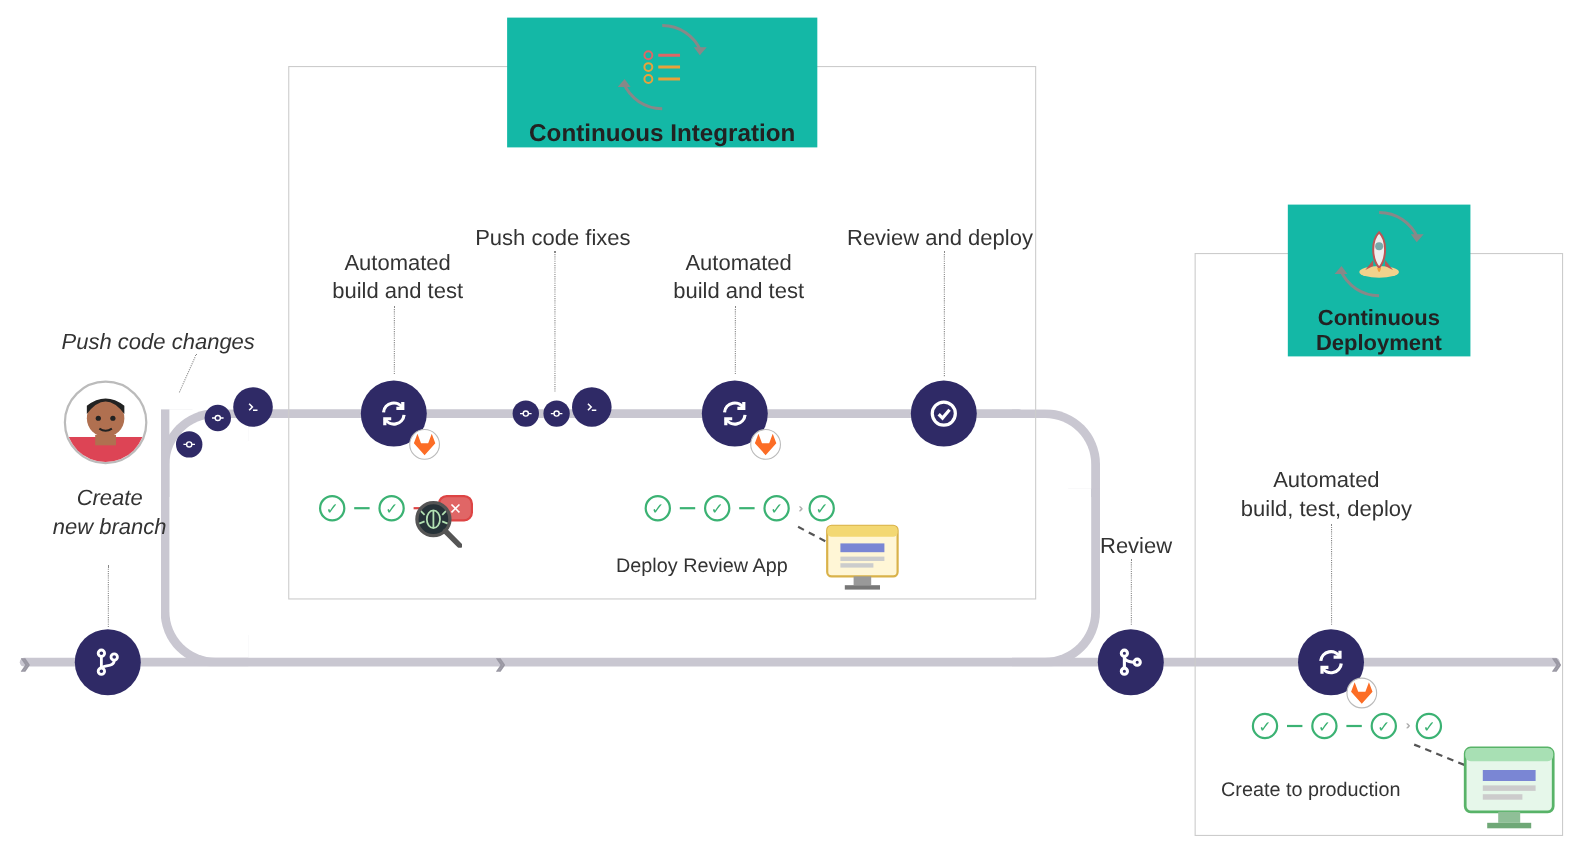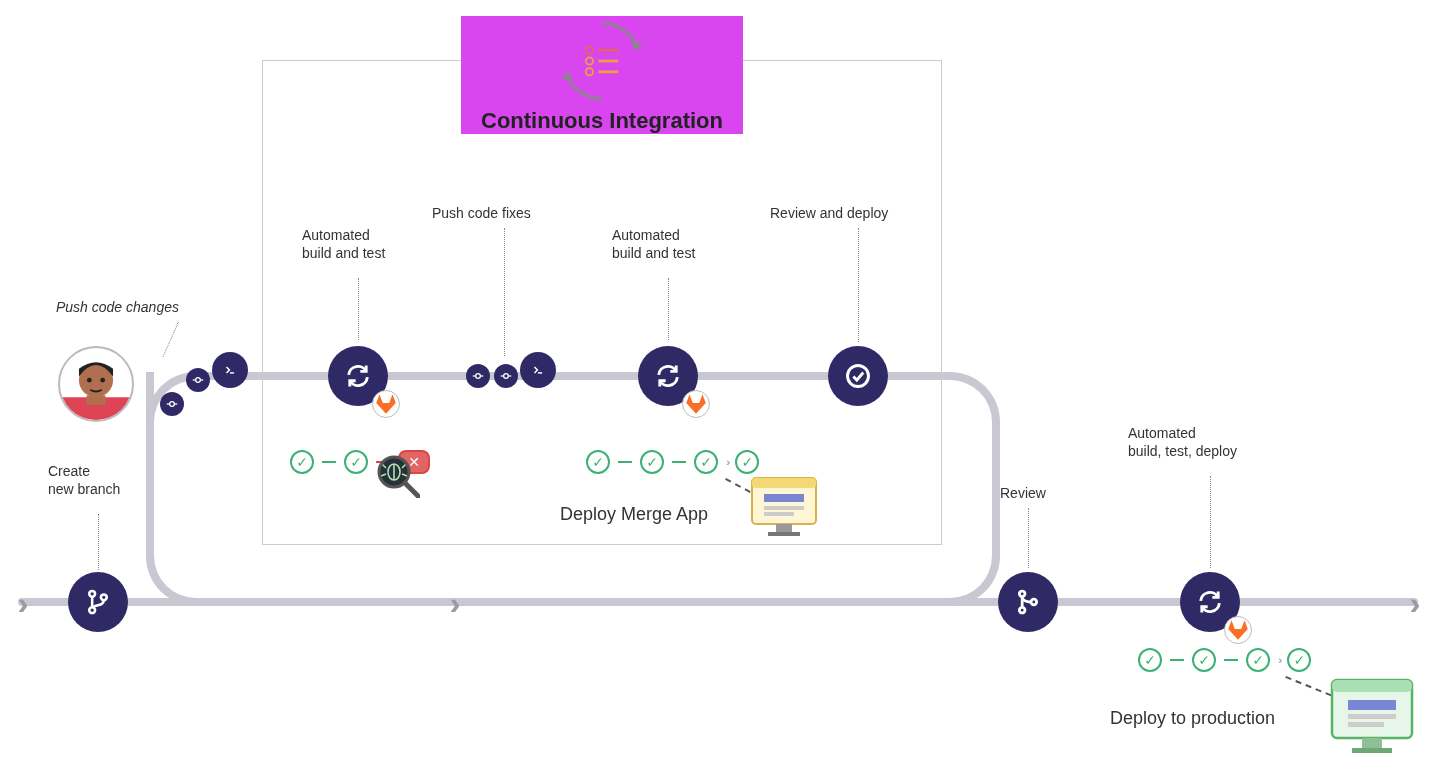--- a/index.html
+++ b/index.html
@@ -20,21 +20,21 @@
     background: transparent;
   }
   .zone-ci { left: 262px; top: 60px; width: 680px; height: 485px; }
   .zone-cd { left: 1086px; top: 230px; width: 335px; height: 530px; }
 
   .zone-header {
     position: absolute;
     top: -45px;
     left: 50%;
     transform: translateX(-50%);
-    background: #d946ef;
+    background: #14b8a6;
     padding: 0 20px;
     text-align: center;
   }
   .zone-title {
     font-weight: 700;
     font-size: 22px;
     color: #222;
     margin-top: 10px;
   }
   .zone-cd .zone-header { top: -45px; }
@@ -130,21 +130,22 @@
     position: absolute;
     right: -12px; bottom: -12px;
     width: 28px; height: 28px; border-radius: 50%;
     background: #fff; border: 1.5px solid #bbb;
     display:flex;align-items:center;justify-content:center;
   }
 
   
   .label {
     position: absolute;
-    font-size: 14px;
+    text-align: center;
+    font-size: 20px;
     color: #333;
     line-height: 1.3;
     white-space: nowrap;
   }
   .leader {
     position: absolute;
     border-left: 1.5px dotted #888;
     width: 0;
   }
 
@@ -237,20 +238,39 @@
           <circle cx="36" cy="50" r="4" fill="none" stroke="#e8a23a" stroke-width="2"></circle>
           <line x1="46" y1="50" x2="68" y2="50" stroke="#e8a23a" stroke-width="3"></line>
           <circle cx="36" cy="62" r="4" fill="none" stroke="#e8a23a" stroke-width="2"></circle>
           <line x1="46" y1="62" x2="68" y2="62" stroke="#e8a23a" stroke-width="3"></line>
         </svg>
       </div>
       <div class="zone-title">Continuous Integration</div>
     </div>
   </div>
 
+  <div class="zone-box zone-cd">
+    <div class="zone-header">
+      <div class="cycle-icon">
+        <svg viewBox="0 0 100 100">
+          <path d="M50 8 a42 42 0 0 1 39 26" fill="none" stroke="#888" stroke-width="3"></path>
+          <polygon points="88,38 95,30 82,30" fill="#888"></polygon>
+          <path d="M50 92 a42 42 0 0 1 -39 -26" fill="none" stroke="#888" stroke-width="3"></path>
+          <polygon points="12,62 5,70 18,70" fill="#888"></polygon>
+          <ellipse cx="50" cy="68" rx="20" ry="6" fill="#f2d28c"></ellipse>
+          <path d="M50 28 C58 36 58 54 50 64 C42 54 42 36 50 28 Z" fill="#eee" stroke="#b55" stroke-width="2"></path>
+          <circle cx="50" cy="42" r="4" fill="#7aa"></circle>
+          <path d="M44 56 L36 66 L44 62 Z" fill="#b55"></path>
+          <path d="M56 56 L64 66 L56 62 Z" fill="#b55"></path>
+          <path d="M48 64 Q50 72 52 64" fill="#f2a03a"></path>
+        </svg>
+      </div>
+      <div class="zone-title">Continuous Deployment</div>
+    </div>
+  </div>
 
   <div class="avatar">
     <svg viewBox="0 0 76 76" width="76" height="76">
       <rect x="0" y="52" width="76" height="24" fill="#d45"></rect>
       <circle cx="38" cy="34" r="18" fill="#b07050"></circle>
       <path d="M20 30 Q38 6 56 30 L56 22 Q38 8 20 22 Z" fill="#222"></path>
       <circle cx="31" cy="34" r="2.5" fill="#222"></circle>
       <circle cx="45" cy="34" r="2.5" fill="#222"></circle>
       <path d="M32 44 Q38 48 44 44" fill="none" stroke="#222" stroke-width="2"></path>
       <rect x="28" y="50" width="20" height="10" fill="#b07050"></rect>
@@ -261,21 +281,21 @@
     <svg viewBox="0 0 24 24">
         <g fill="none" stroke="#fff" stroke-width="2.2">
       <circle cx="7" cy="5" r="2.5"></circle>
           <circle cx="7" cy="19" r="2.5"></circle>
           <circle cx="17" cy="8" r="2.5"></circle>
       <path d="M7 7.5 V16.5"></path>
           <path d="M17 10.5 C17 16 9 14 7 16.5"></path>
     </g>
       </svg>
   </div>
-  <div class="label" style="left:48px; top:462px; white-space:pre-line;">Create
+  <div class="label" style="left:48px; top:440px; white-space:pre-line;font-style:italic;">Create
 new branch</div>
   <div class="leader" style="left:98px; top:514px; height:56px;"></div>
 
   <div class="node node-xs node-commit1">
     <svg viewBox="0 0 24 24">
         <circle cx="12" cy="12" r="4" fill="none" stroke="#fff" stroke-width="2.2"></circle>
         <line x1="3" y1="12" x2="8" y2="12" stroke="#fff" stroke-width="2.2"></line>
         <line x1="16" y1="12" x2="21" y2="12" stroke="#fff" stroke-width="2.2"></line>
       </svg>
   </div>
@@ -386,21 +406,21 @@
     <div class="dash"></div>
     <div class="pill">✓</div>
     <span class="mini-chev">››</span>
     <div class="pill">✓</div>
   </div>
   <div class="dashed-arrow" style="left:726px; top:478px; width:50px; transform:rotate(28deg);"></div>
   <svg style="position:absolute; left:768px; top:498px;" width="12" height="12">
       <polygon points="0,0 12,6 0,12" fill="#555"></polygon>
     </svg>
 
-  <div class="sub-label" style="left:560px; top:504px;">Deploy Merge App</div>
+  <div class="sub-label" style="left:560px; top:504px;">Deploy Review App</div>
   <div class="monitor" style="left:750px; top:476px;">
     <svg viewBox="0 0 68 62">
       <rect x="2" y="2" width="64" height="46" rx="4" fill="#fff6d6" stroke="#d9b24a" stroke-width="2"></rect>
       <rect x="2" y="2" width="64" height="10" rx="4" fill="#f3d873"></rect>
       <rect x="14" y="18" width="40" height="8" fill="#7a86d4"></rect>
       <rect x="14" y="30" width="40" height="4" fill="#ccc"></rect>
       <rect x="14" y="36" width="30" height="4" fill="#ccc"></rect>
       <rect x="26" y="48" width="16" height="8" fill="#999"></rect>
       <rect x="18" y="56" width="32" height="4" fill="#777"></rect>
     </svg>
@@ -455,21 +475,21 @@
     <div class="dash"></div>
     <div class="pill">✓</div>
     <span class="mini-chev">››</span>
     <div class="pill">✓</div>
   </div>
   <div class="dashed-arrow" style="left:1286px; top:676px; width:60px; transform:rotate(22deg);"></div>
   <svg style="position:absolute; left:1340px; top:696px;" width="12" height="12">
       <polygon points="0,0 12,6 0,12" fill="#555"></polygon>
     </svg>
 
-  <div class="sub-label" style="left:1110px; top:708px;">Deploy to production</div>
+  <div class="sub-label" style="left:1110px; top:708px;">Create to production</div>
   <div class="monitor" style="left:1330px; top:678px; width:84px; height:78px;">
     <svg viewBox="0 0 84 78">
       <rect x="2" y="2" width="80" height="58" rx="5" fill="#e6f7ea" stroke="#58b368" stroke-width="2.5"></rect>
       <rect x="2" y="2" width="80" height="12" rx="5" fill="#a8e0b4"></rect>
       <rect x="18" y="22" width="48" height="10" fill="#7a86d4"></rect>
       <rect x="18" y="36" width="48" height="5" fill="#ccc"></rect>
       <rect x="18" y="44" width="36" height="5" fill="#ccc"></rect>
       <rect x="32" y="60" width="20" height="10" fill="#8fbf97"></rect>
       <rect x="22" y="70" width="40" height="5" fill="#6fa877"></rect>
     </svg>

